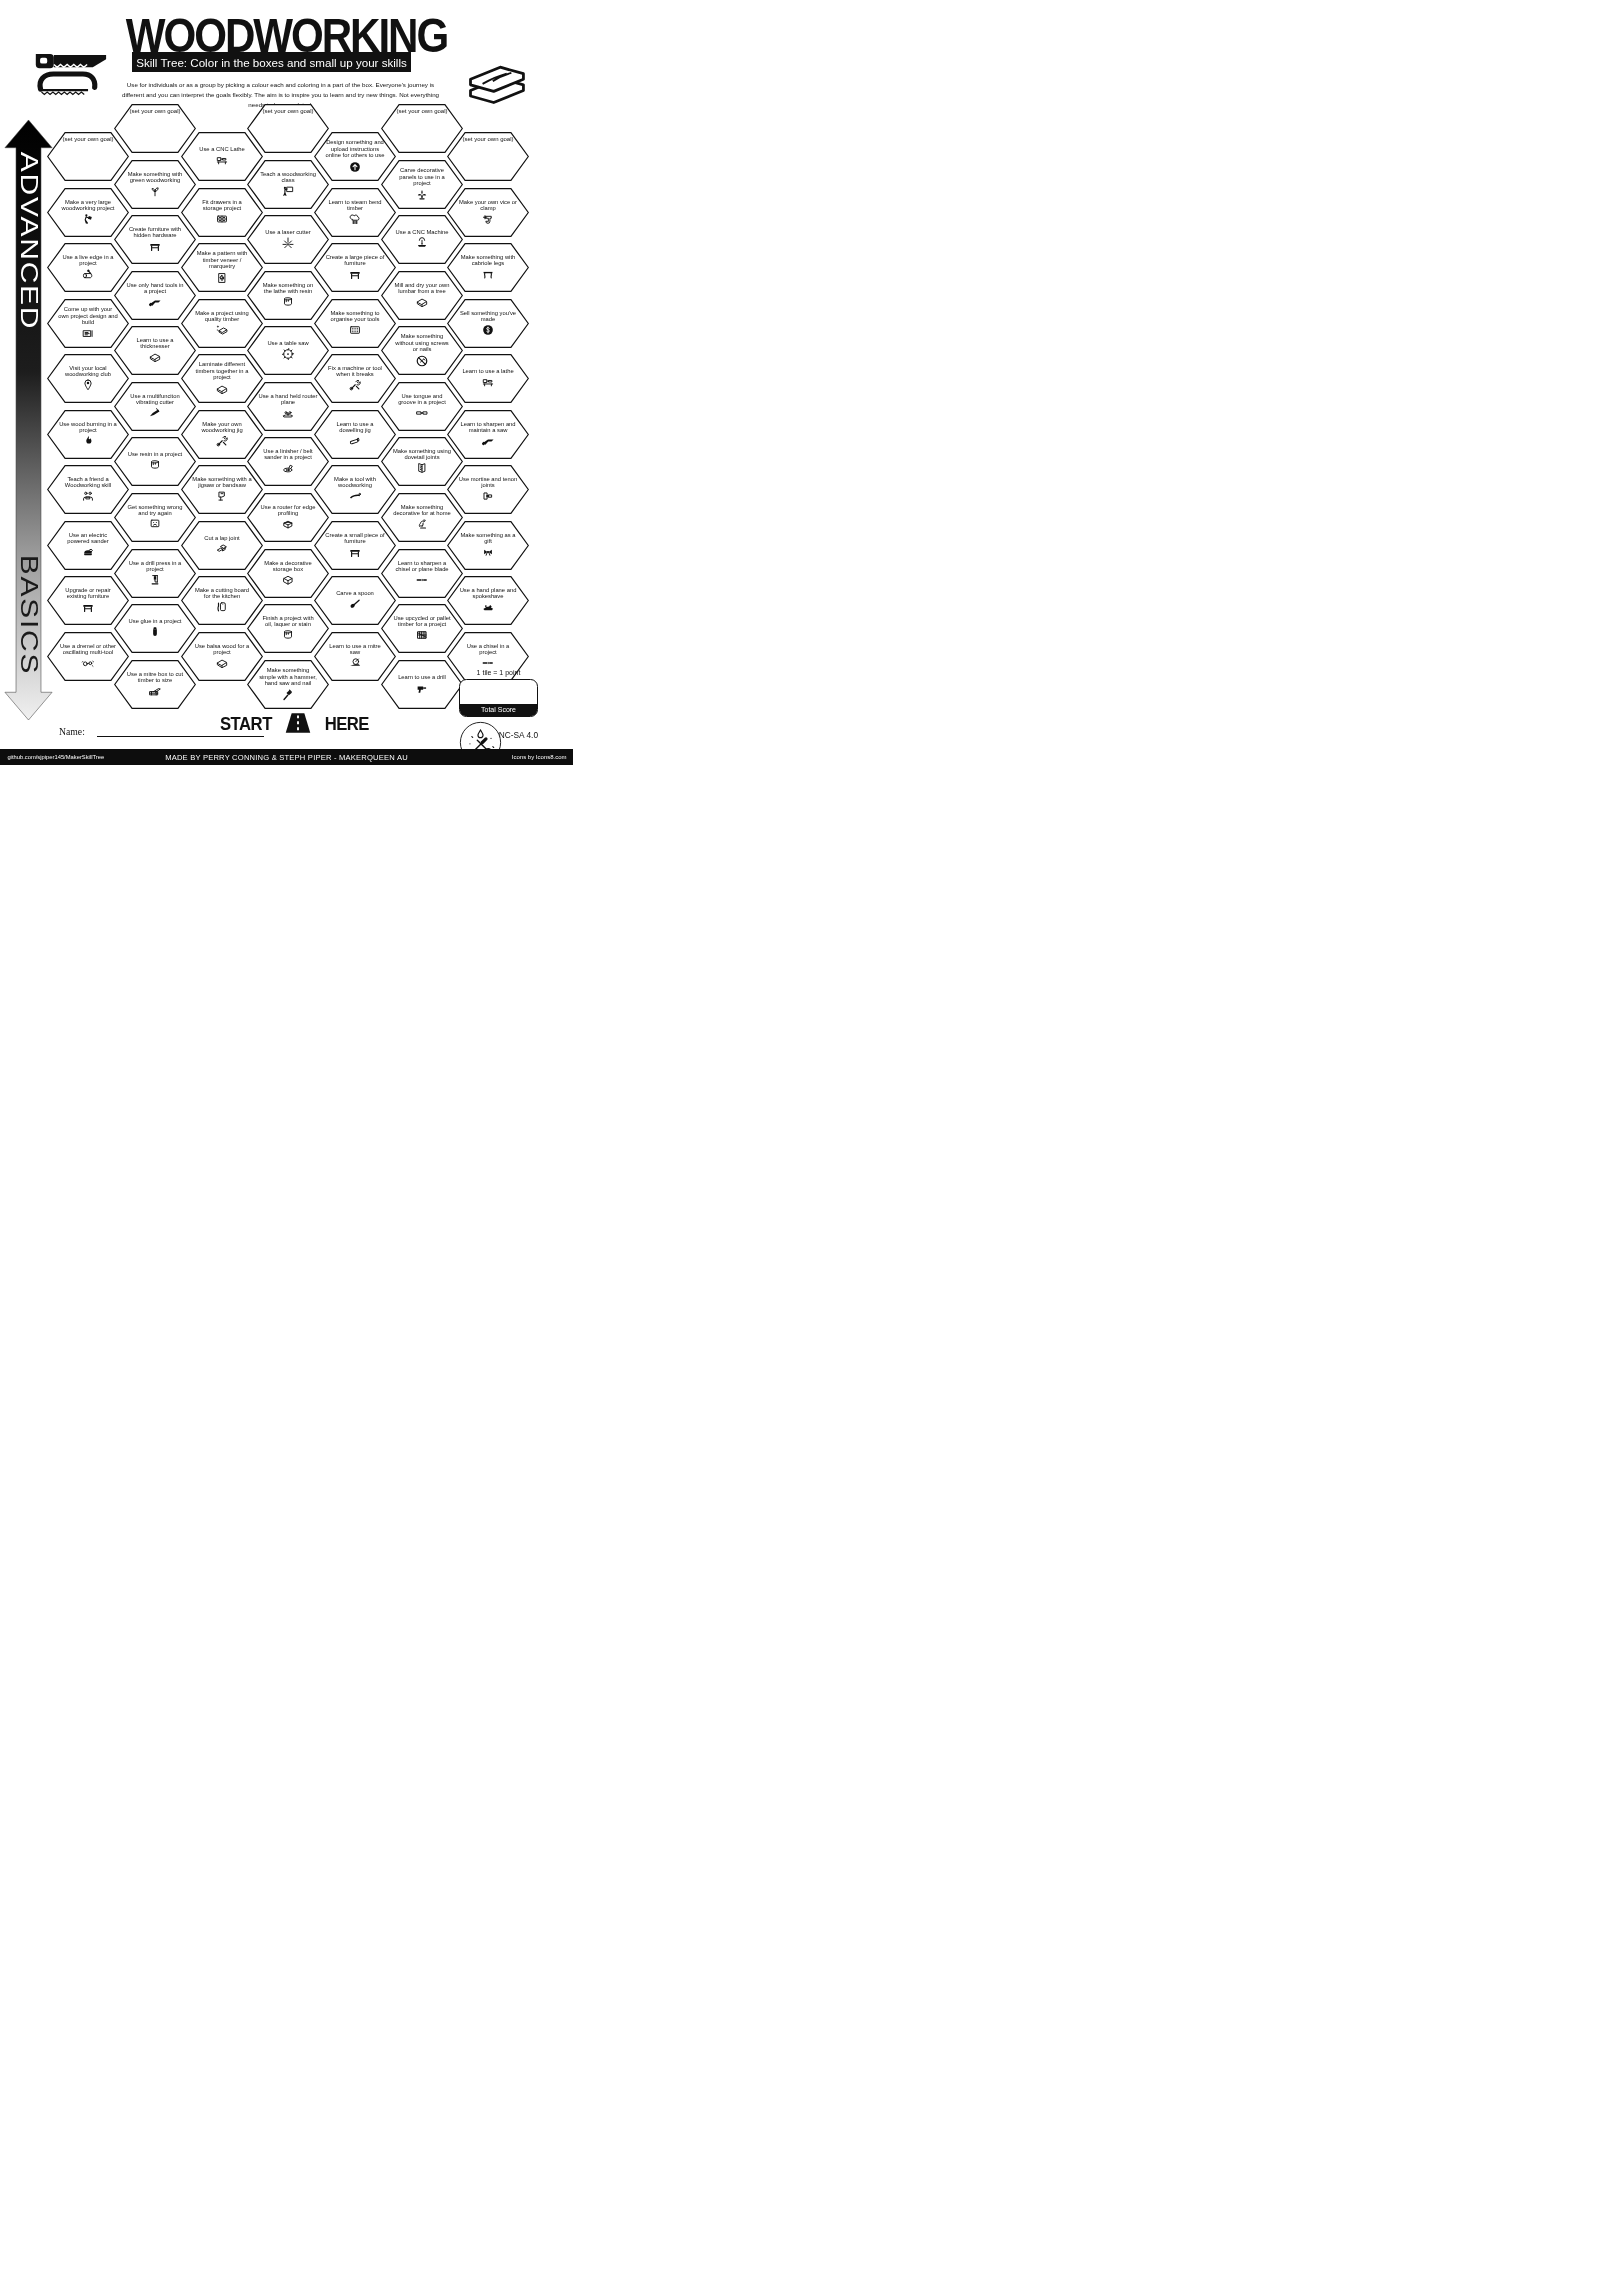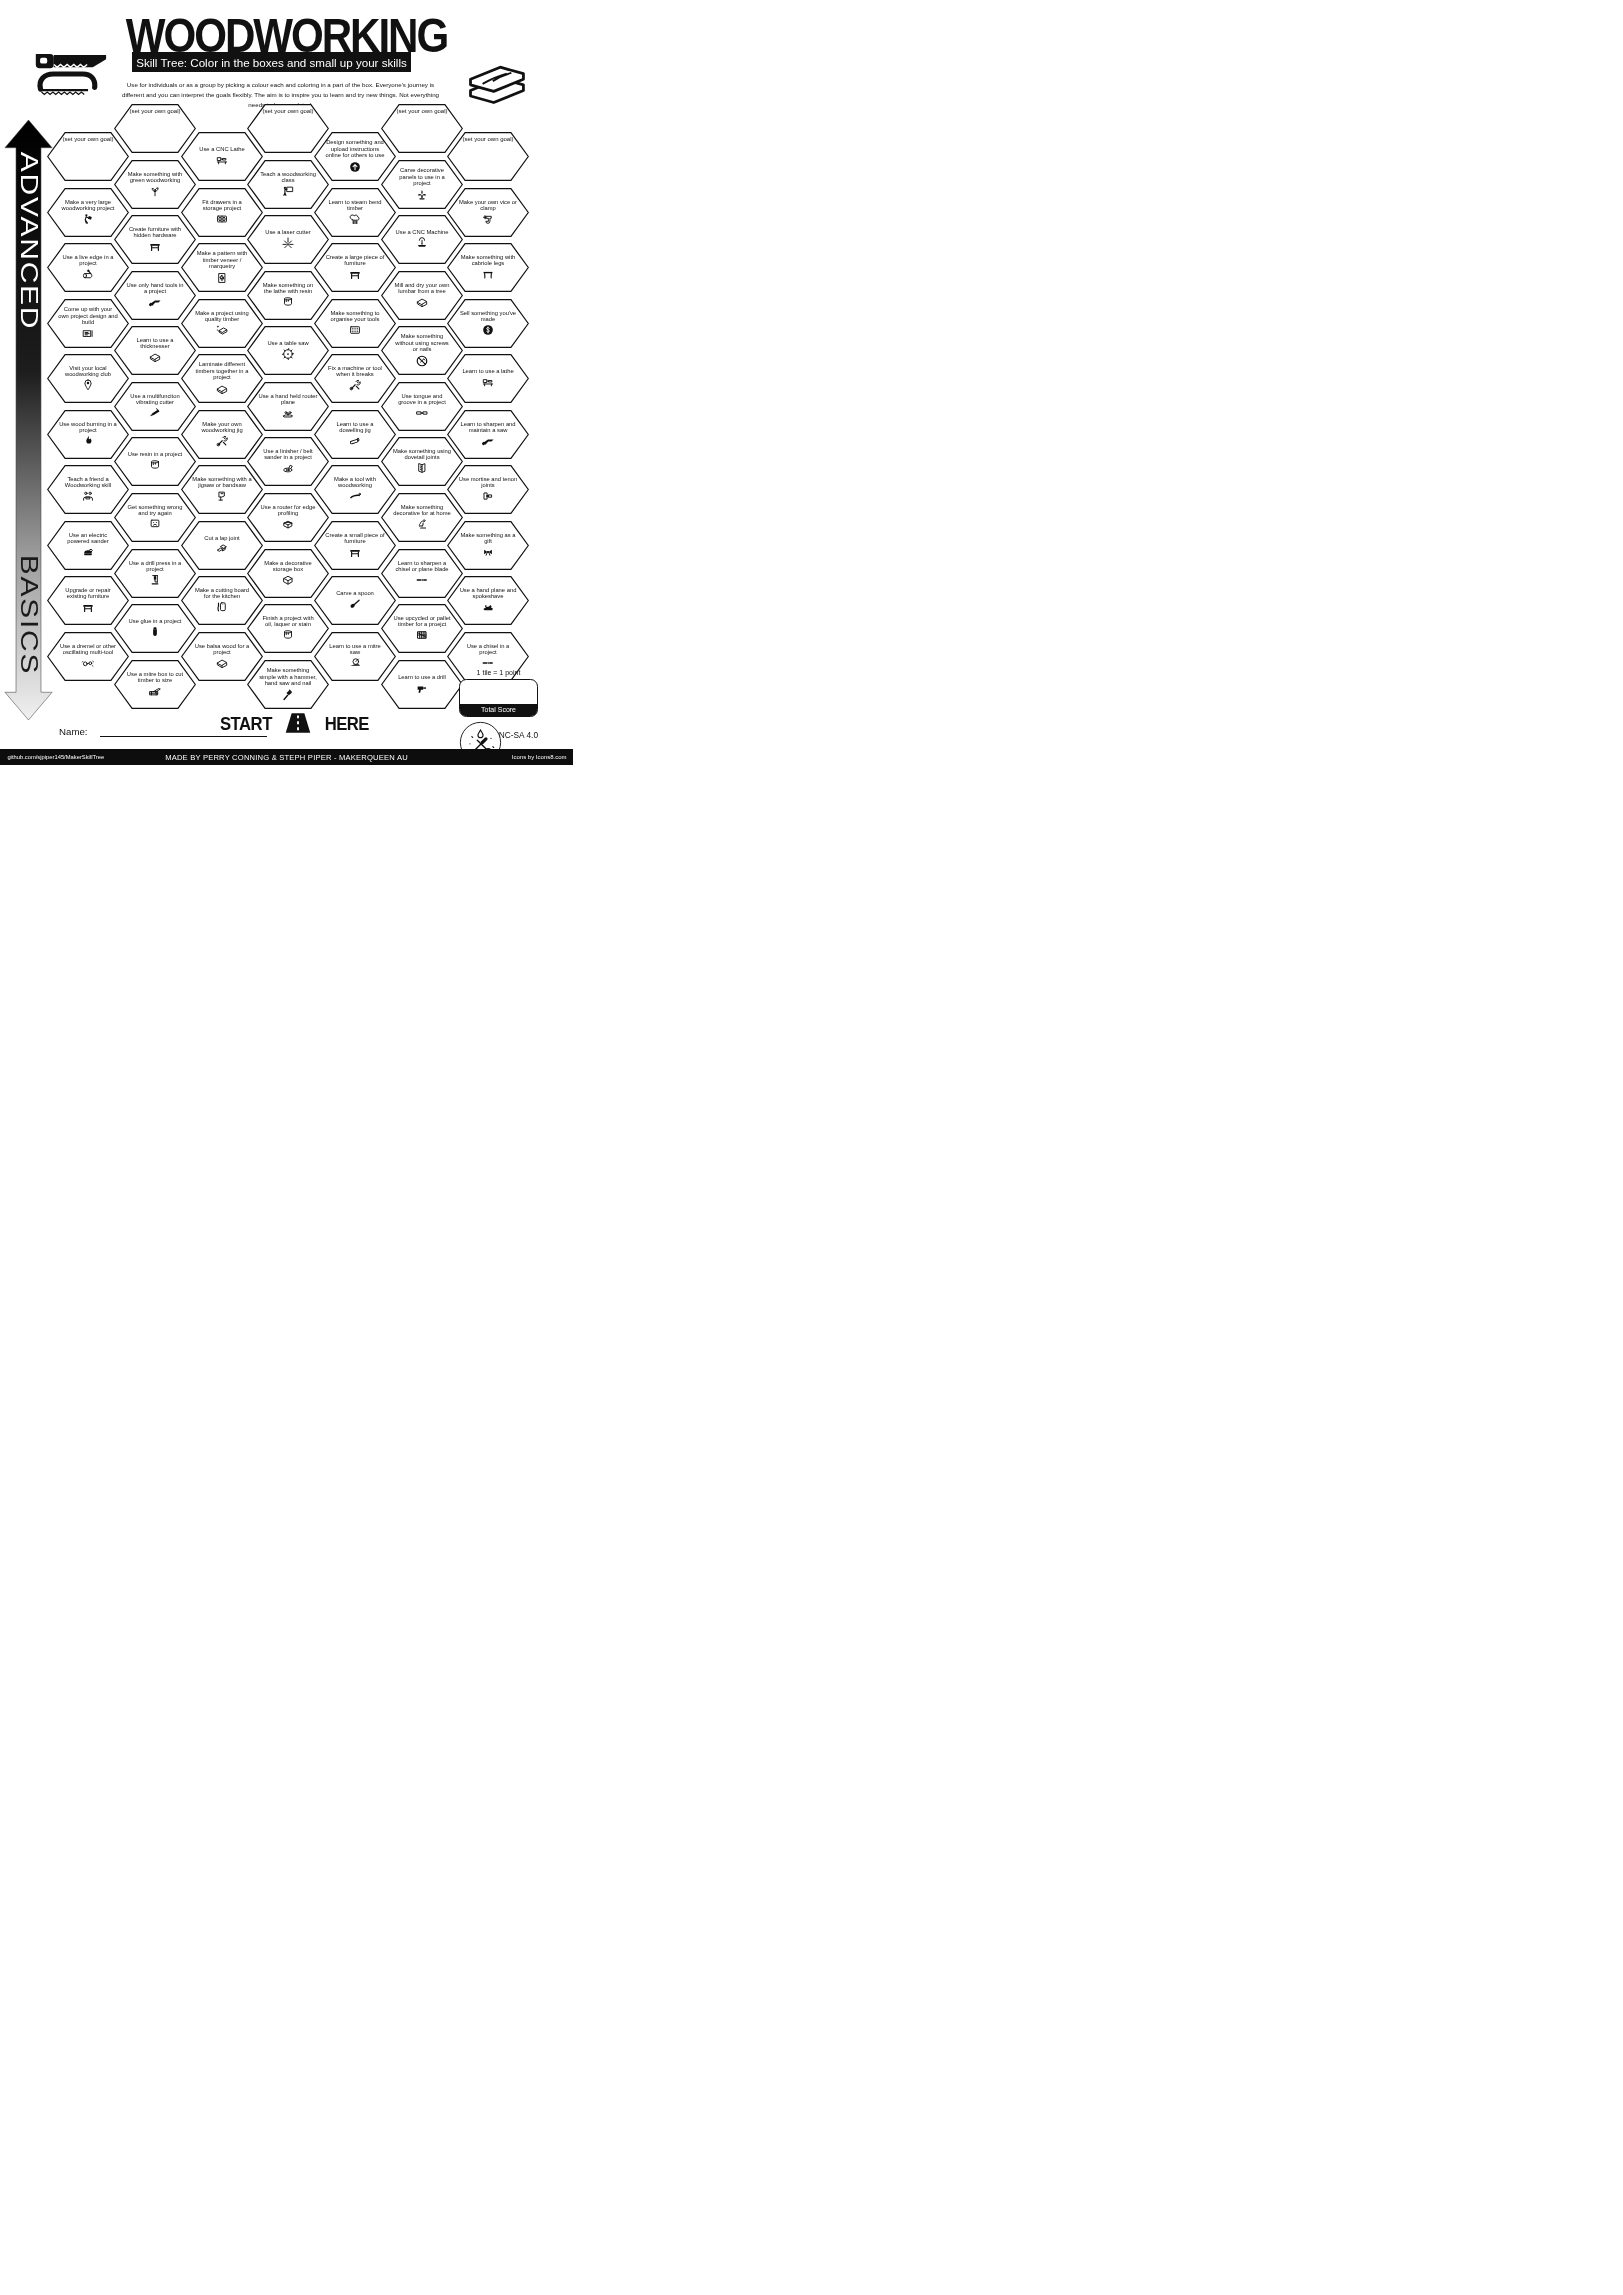--- a/index.html
+++ b/index.html
@@ -32,21 +32,21 @@
         gap:0.9px;text-align:center;}
   .hx-label{font-size:5.8px;line-height:1.13;color:#111;}
   .hex.goal .hx-content{justify-content:flex-start;padding-top:1.4px;}
   .hex.goal .hx-label{font-size:6px;}
   .hx-icon{flex:0 0 auto;}
   .hx-icon svg{width:14px;height:14px;display:block;}
   
   .start-row{position:absolute;left:211px;top:712px;width:167px;display:flex;
         align-items:center;justify-content:center;gap:7.4px;}
   .start-word{font-size:16.7px;font-weight:700;letter-spacing:-0.5px;transform:scaleY(1.15);}
-  .name-row{position:absolute;left:59px;top:725px;display:flex;align-items:flex-end;gap:12px;}
+  .name-row{position:absolute;left:59px;top:725px;display:flex;align-items:flex-end;gap:12px;font-family:Liberation Serif, serif;}
   .name-label{font-size:9.7px;}
   .name-line{width:167px;border-bottom:0.9px solid #111;height:11px;}
   .score-note{position:absolute;left:459px;top:669px;width:79px;text-align:center;font-size:7px;}
   .score-box{position:absolute;left:459px;top:679px;width:79px;height:38px;background:#fff;
         border:1.4px solid #111;border-radius:7.4px;box-sizing:border-box;}
   .score-band{position:absolute;left:0;right:0;bottom:0;height:12.5px;background:#111;color:#fff;
         display:flex;align-items:center;justify-content:center;font-size:7px;border-radius:0 0 5.6px 5.6px;}
   .license{position:absolute;left:444px;top:730px;width:94px;text-align:right;font-size:8.3px;}
   .logo-badge{position:absolute;left:459px;top:721px;}
   

